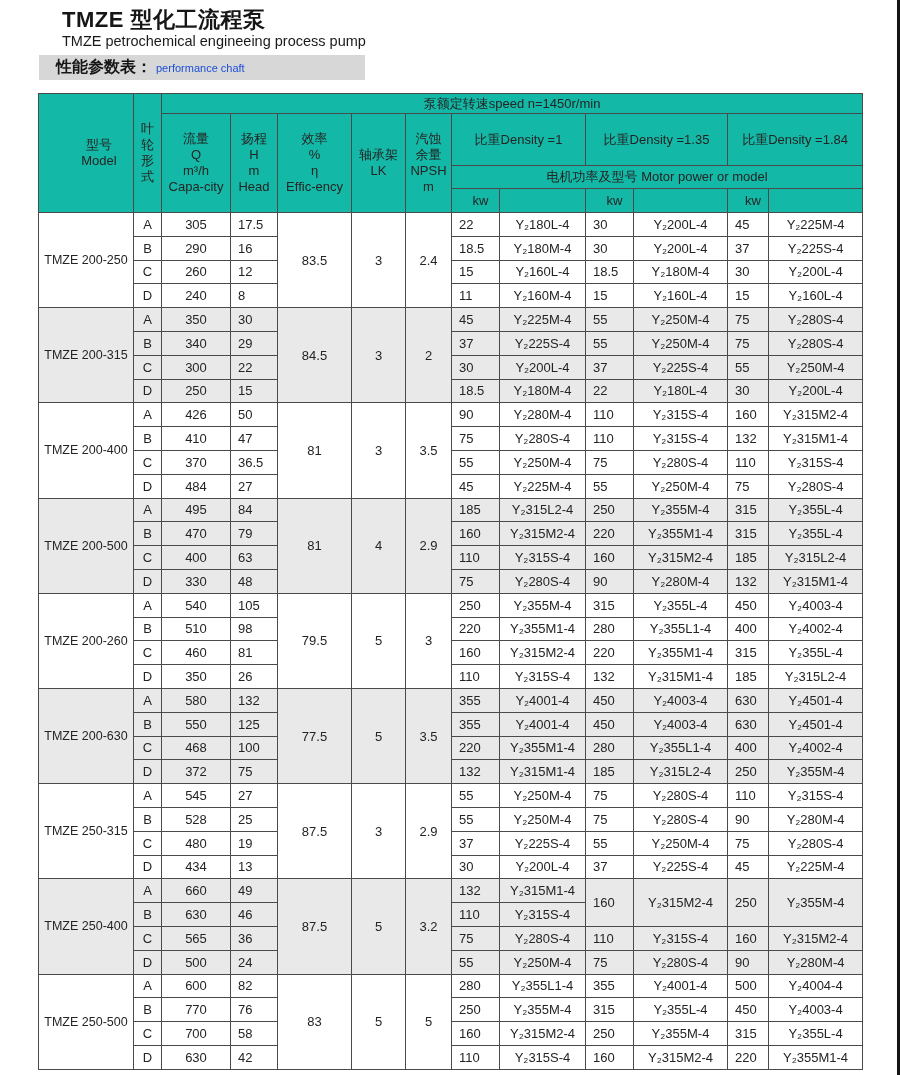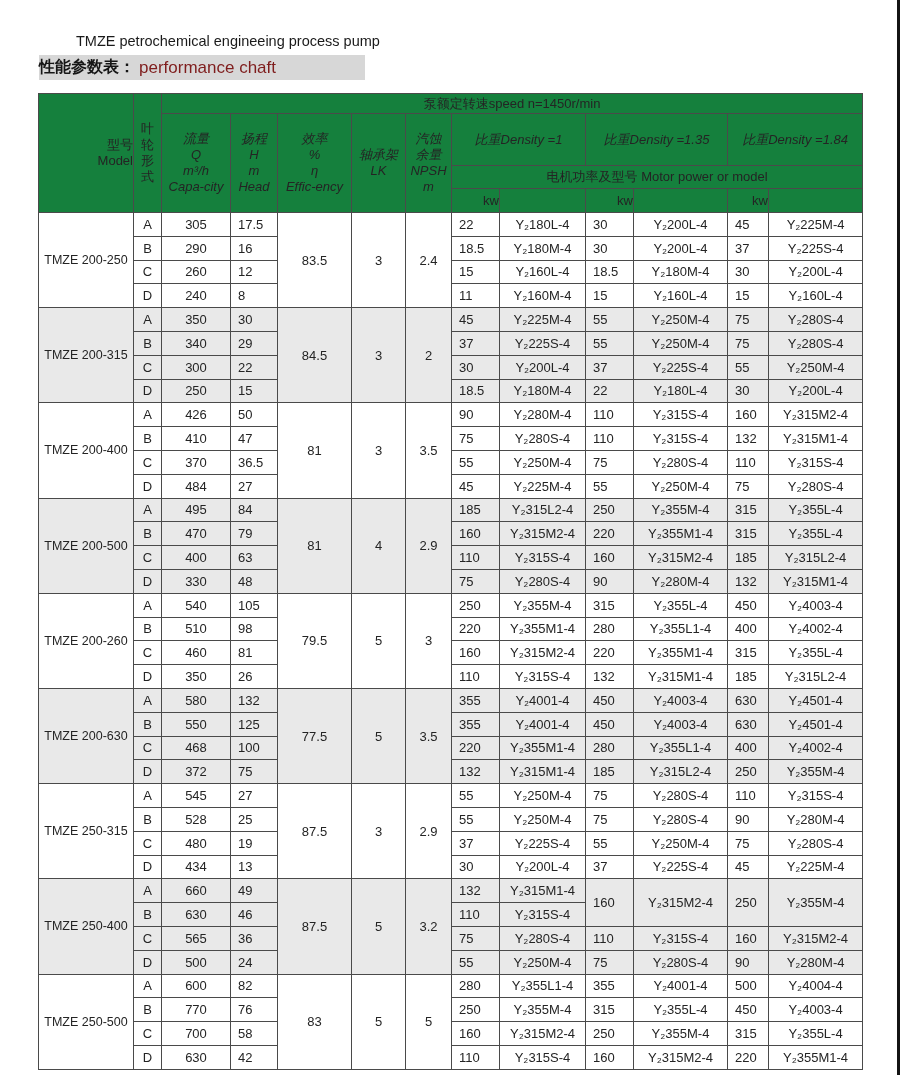--- a/index.html
+++ b/index.html
@@ -1,52 +1,53 @@
 <!DOCTYPE html>
 <html><head>
 <meta charset="utf-8">
 <style>
   html,body { margin:0; padding:0; background:#ffffff; }
   .page {
     position:relative; width:900px; height:1075px; background:#ffffff;
     font-family:"Liberation Sans","DejaVu Sans",sans-serif; color:#1f1f1f; overflow:hidden;
   }
   .title { position:absolute; left:62px; top:5px; font-size:22px; font-weight:bold; color:#161616; letter-spacing:.5px; }
-  .subtitle { position:absolute; left:76px; top:33px; font-size:14.5px; color:#1a1a1a; }
+  .subtitle { position:absolute; left:62px; top:33px; font-size:14.5px; color:#1a1a1a; }
   .section-bar {
     position:absolute; left:39px; top:55px; width:326px; height:25px; background:#d7d7d7;
-    display:flex; align-items:center; box-sizing:border-box;
+    display:flex; align-items:center; padding-left:17px; box-sizing:border-box;
   }
   .section-bar .zh { font-size:16px; font-weight:bold; color:#161616; }
-  .section-bar .en { font-size:17px; color:#7f1d1d; margin-left:4px;text-align:right; }
+  .section-bar .en { font-size:11px; color:#1d4ed8; margin-left:4px;text-align:right; }
 
   table.perf {
     position:absolute; left:38px; top:93px; width:824px;
     border-collapse:collapse; table-layout:fixed;
   }
   .perf th, .perf td {
     border:1px solid #4a4a4a; padding:0; overflow:hidden;
     font-size:13px; font-weight:normal; color:#242424;
     text-align:center; vertical-align:middle;
   }
-  .perf thead th { background:#15803d; white-space:pre-line; line-height:1.22; }
-  .hr1 { height:20px; } .hr2 { height:52px;font-style:italic; } .hr3 { height:23px; } .hr4 { height:24px; }
+  .perf thead th { background:#14b8a6; white-space:pre-line; line-height:1.22; }
+  .hr1 { height:20px; } .hr2 { height:52px; } .hr3 { height:23px; } .hr4 { height:24px; }
   tbody tr { height:23.8px; }
   tbody td { background:#ffffff; }
   tbody tr.shaded td { background:#e9e9e9; }
-  th.model-h { text-align:right; padding-left:26px; }
+  th.model-h { text-align:center; padding-left:26px; }
   td.c-model { font-size:12.5px;margin-left:44px; }
   td.c-h, td.c-kw { text-align:left; padding-left:7px; }
-  th.kw-h { text-align:right; padding-left:10px; }
+  th.kw-h { text-align:center; padding-left:10px; }
   .edge-line { position:absolute; right:0; top:0; width:3px; height:1075px; background:#141414; }
 </style>
 </head>
 <body>
 
 <div class="page">
+  <div class="title">TMZE 型化工流程泵</div>
   <div class="subtitle">TMZE petrochemical engineeing process pump</div>
   <div class="section-bar">
     <span class="zh">性能参数表：</span>
     <span class="en">performance chaft</span>
   </div>
 
   <table class="perf">
     <colgroup>
       <col style="width:95px">
         <col style="width:28px">

